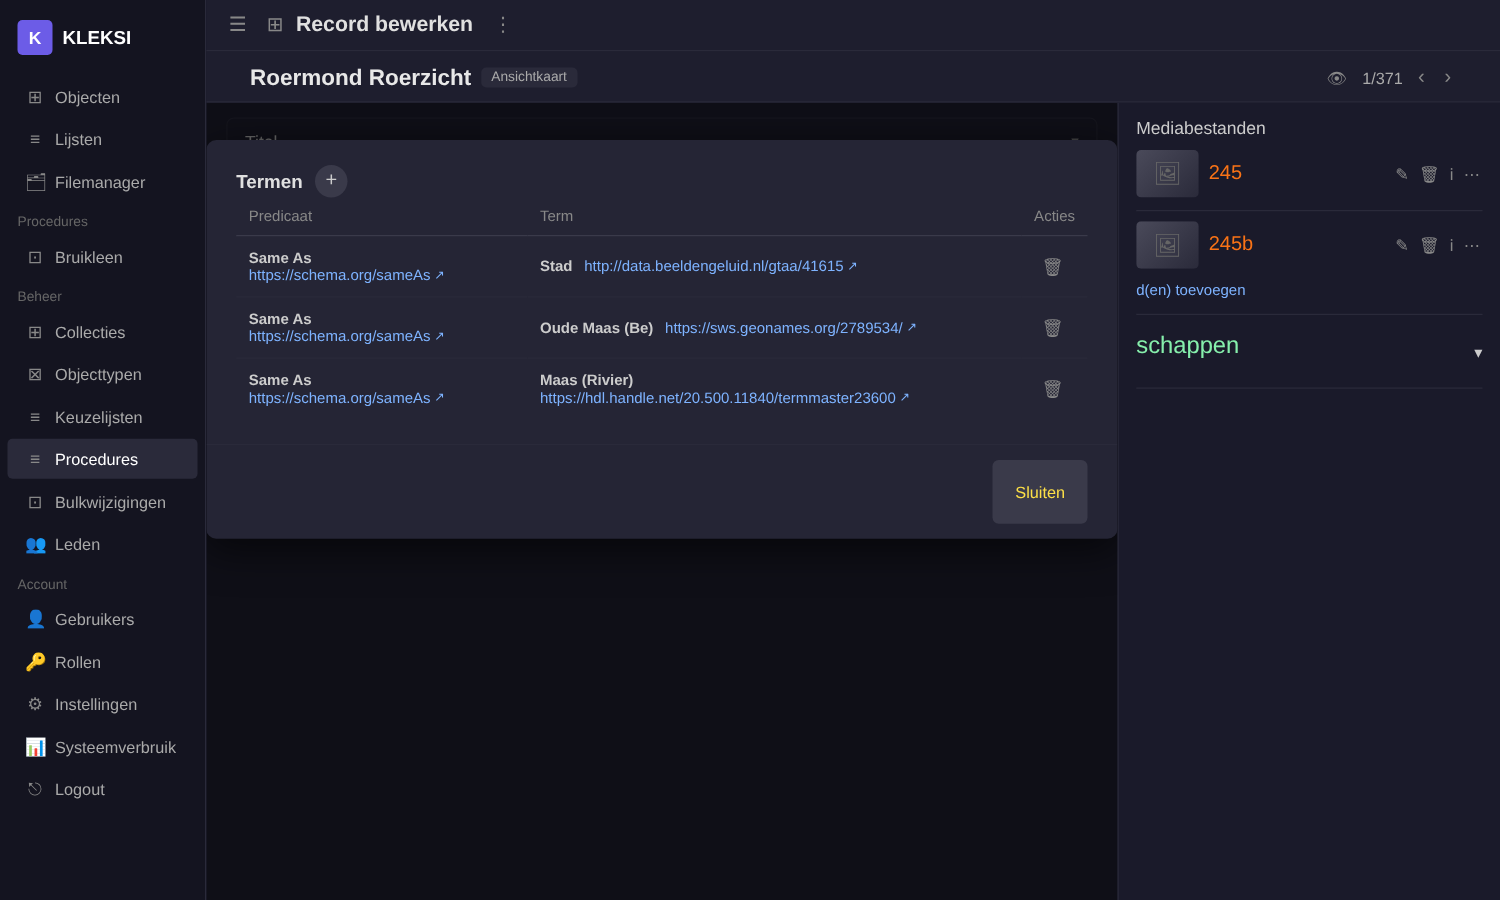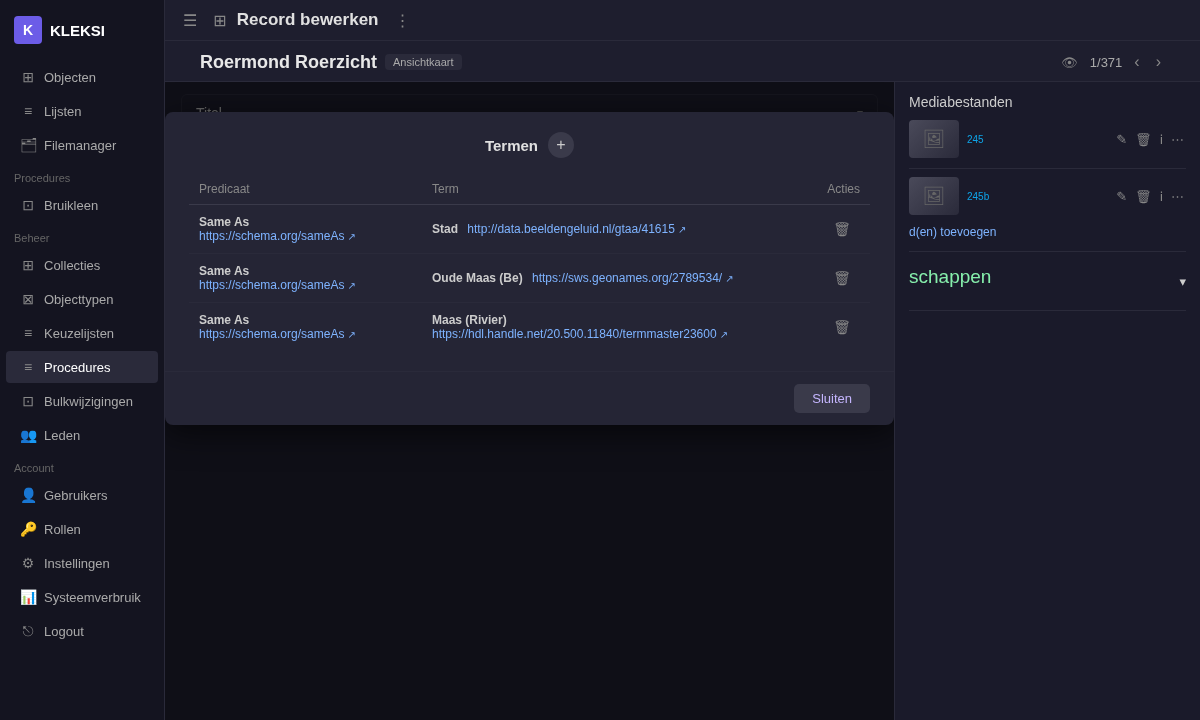--- a/index.html
+++ b/index.html
@@ -160,22 +160,20 @@
       width: 760px;
       max-height: 560px;
       overflow-y: auto;
       box-shadow: 0 8px 32px rgba(0,0,0,0.6);
     }
     .modal-content { padding: 20px 24px; }
     .modal-termen-header {
       display: flex;
       align-items: center;
       gap: 10px;
-      margin-bottom: 16px;
-      justify-content: center;
     }
     .termen-label { font-size: 15px; font-weight: 600; color: #e0e0e0; }
     .add-btn {
       width: 26px; height: 26px;
       background: #3a3a4a;
       border-radius: 50%;
       display: flex; align-items: center; justify-content: center;
       cursor: pointer;
       color: #ccc;
       font-size: 16px;
@@ -218,23 +216,23 @@
       padding: 3px 6px;
     }
     .modal-footer {
       display: flex;
       justify-content: flex-end;
       padding: 12px 24px;
       border-top: 1px solid #2a2a3a;
     }
     .sluiten-btn {
       background: #3a3a4a;
-      color: #c4b5fd;
+      color: #fde047;
       border: none;
-      padding: 7px 18px;
+      padding: 18px 18px;
       border-radius: 5px;
       cursor: pointer;
       font-size: 13px;
     }
     .form-select {
       width: 100%;
       background: #252535;
       border: 1px solid #3a3a4a;
       border-radius: 6px;
       color: #ccc;
@@ -306,21 +304,21 @@
       overflow: hidden;
       flex-shrink: 0;
     }
     .media-thumb-inner {
       width: 100%; height: 100%;
       background: linear-gradient(135deg, #4a4a5a 0%, #2a2a3a 100%);
       display: flex; align-items: center; justify-content: center;
       font-size: 18px;
       color: #666;
     }
-    .media-num { font-size: 10px; color: #0ea5e9; flex: 1; }
+    .media-num { font-size: 16px; color: #f97316; flex: 1; }
     .media-actions { display: flex; gap: 4px; }
     .media-action-btn {
       background: none;
       border: none;
       color: #888;
       cursor: pointer;
       font-size: 13px;
       padding: 2px;
     }
     .media-divider { border: none; border-top: 1px solid #2a2a3a; margin: 8px 0; }

